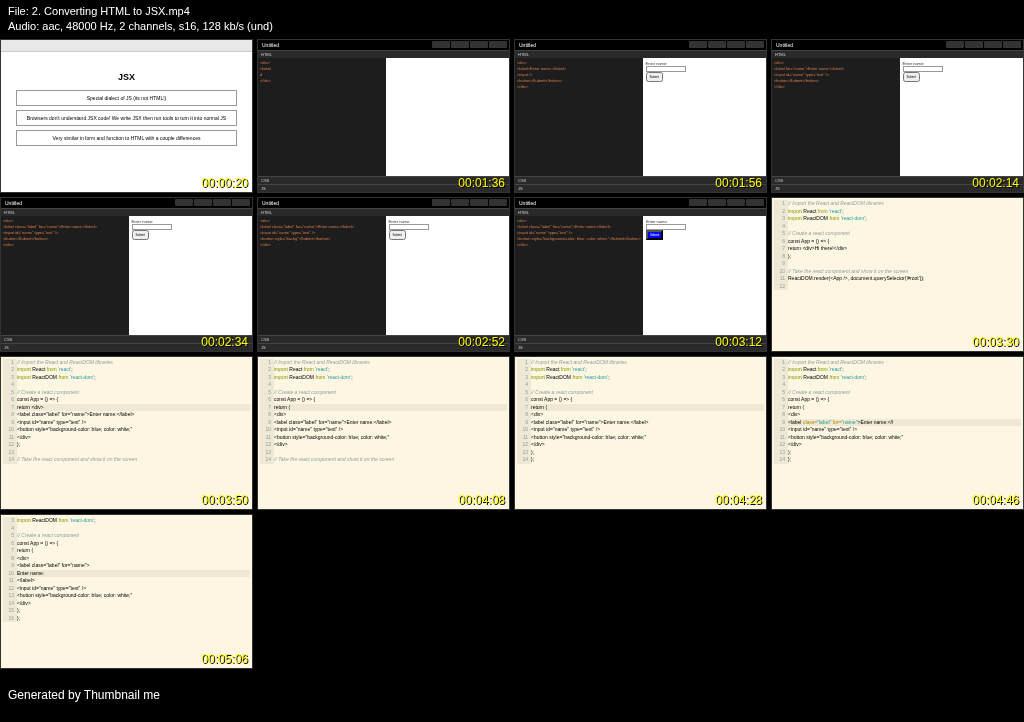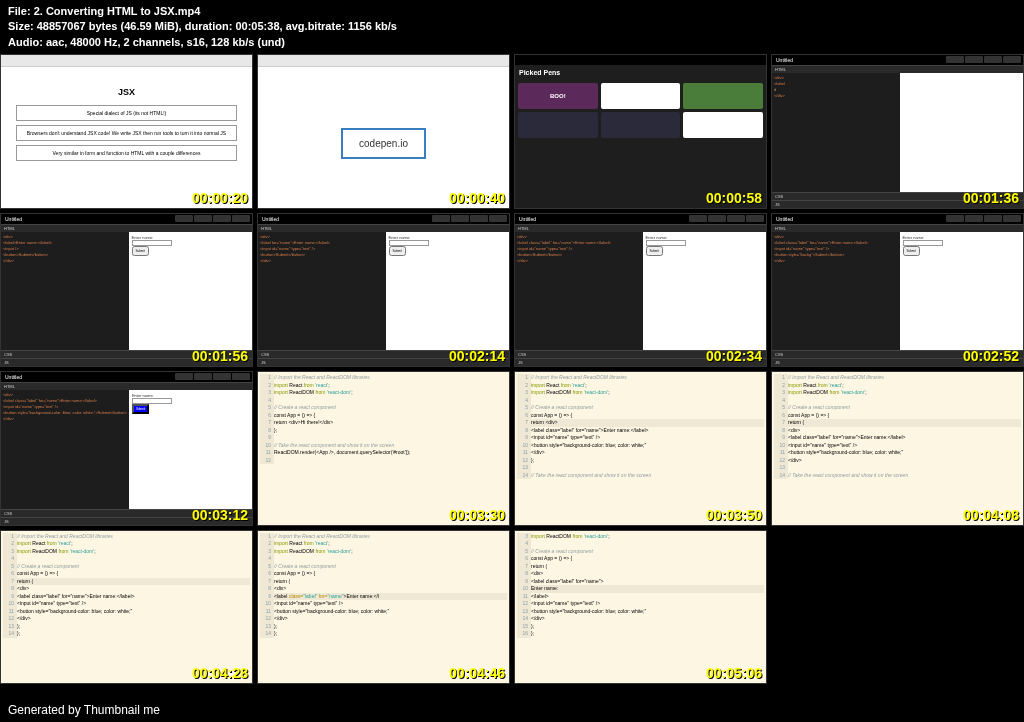--- a/index.html
+++ b/index.html
@@ -1,20 +1,20 @@
 <!DOCTYPE html>
 <html><head>
 <meta charset="utf-8">
 <style>
 *{margin:0;padding:0;box-sizing:border-box;font-family:Arial,sans-serif}
 body{background:#000;width:1024px;height:722px;overflow:hidden}
-.header{padding:4px 8px;color:#fff;font-size:11px;font-weight:bold;line-height:1.4}
+.header{padding:4px 8px;color:#fff;font-size:11px;font-weight:normal;line-height:1.4}
 .grid{display:grid;grid-template-columns:repeat(4,1fr);grid-template-rows:repeat(4,1fr);gap:4px;height:630px}
 .thumb{position:relative;border:1px solid #333;background:#1a1a1a;overflow:hidden;font-size:5px}
-.ts{position:absolute;bottom:2px;right:4px;color:#ff0;font-size:14px;font-weight:bold;text-shadow:1px 1px 0 #000;z-index:10}
+.ts{position:absolute;bottom:2px;right:4px;color:#ff0;font-size:12px;font-weight:normal;text-shadow:1px 1px 0 #000;z-index:10}
 .footer{color:#fff;font-size:12px;padding:19px 8px}
 .browser-bar{height:12px;background:#e8e8e8;border-bottom:1px solid #ccc}
 
 
 .jsx-slide{background:#fff;padding:20px 15px;height:100%}
 .jsx-title{text-align:center;font-size:9px;font-weight:bold;margin-bottom:8px}
 .jsx-box{border:1px solid #999;padding:4px;margin:4px 0;font-size:5px;text-align:center}
 
 
 .cp-logo{background:#fff;height:100%;display:flex;align-items:center;justify-content:center}
@@ -56,60 +56,37 @@
 .untitled{color:#fff;font-size:5px;padding:1px 2px}
 .preview-form{padding:3px;font-size:4px;color:#333}
 .preview-form input{width:40px;height:6px;border:1px solid #999;font-size:3px}
 .preview-form button{font-size:3px;padding:1px 2px}
 </style>
 </head>
 <body>
 
 <div class="header">
   <div><span>File:</span> <span>2. Converting HTML to JSX.mp4</span></div>
-  <div><span>Size:</span> <span>48857067 bytes (46.59 MiB),</span> <span>duration:</span> <span>00:05:38,</span> <span>avg.bitrate:</span> <span>1156 kb/s</span></div>
   <div><span>Audio:</span> <span>aac, 48000 Hz, 2 channels, s16, 128 kb/s (und)</span></div>
 </div>
 
 <div class="grid">
 
 <div class="thumb">
   <div class="browser-bar"></div>
   <div class="jsx-slide">
     <div class="jsx-title">JSX</div>
     <div class="jsx-box">Special dialect of JS (its not HTML!)</div>
     <div class="jsx-box">Browsers don't understand JSX code! We write JSX then run tools to turn it into normal JS</div>
     <div class="jsx-box">Very similar in form and function to HTML with a couple differences</div>
   </div>
   <div class="ts">00:00:20</div>
 </div>
 
-<div class="thumb">
-  <div class="browser-bar"></div>
-  <div class="cp-logo">
-        <div class="cp-text">codepen.io</div>
-      </div>
-  <div class="ts">00:00:40</div>
-</div>
-
-<div class="thumb">
-  <div class="cp-dark">
-    <div class="cp-header"></div>
-    <div class="cp-picked">Picked Pens</div>
-    <div class="cp-grid">
-      <div class="cp-card boo">BOO!</div>
-      <div class="cp-card"></div>
-      <div class="cp-card green"></div>
-      <div class="cp-card dark"></div>
-      <div class="cp-card dark"></div>
-      <div class="cp-card"></div>
-    </div>
-  </div>
-  <div class="ts">00:00:58</div>
-</div>
+
 
 
 <div class="thumb">
   <div class="editor-dark">
     <div class="ed-top">
           <span class="untitled">Untitled</span>
           <div class="ed-btns">
             <div class="ed-btn"></div>
             <div class="ed-btn"></div>
             <div class="ed-btn"></div>

